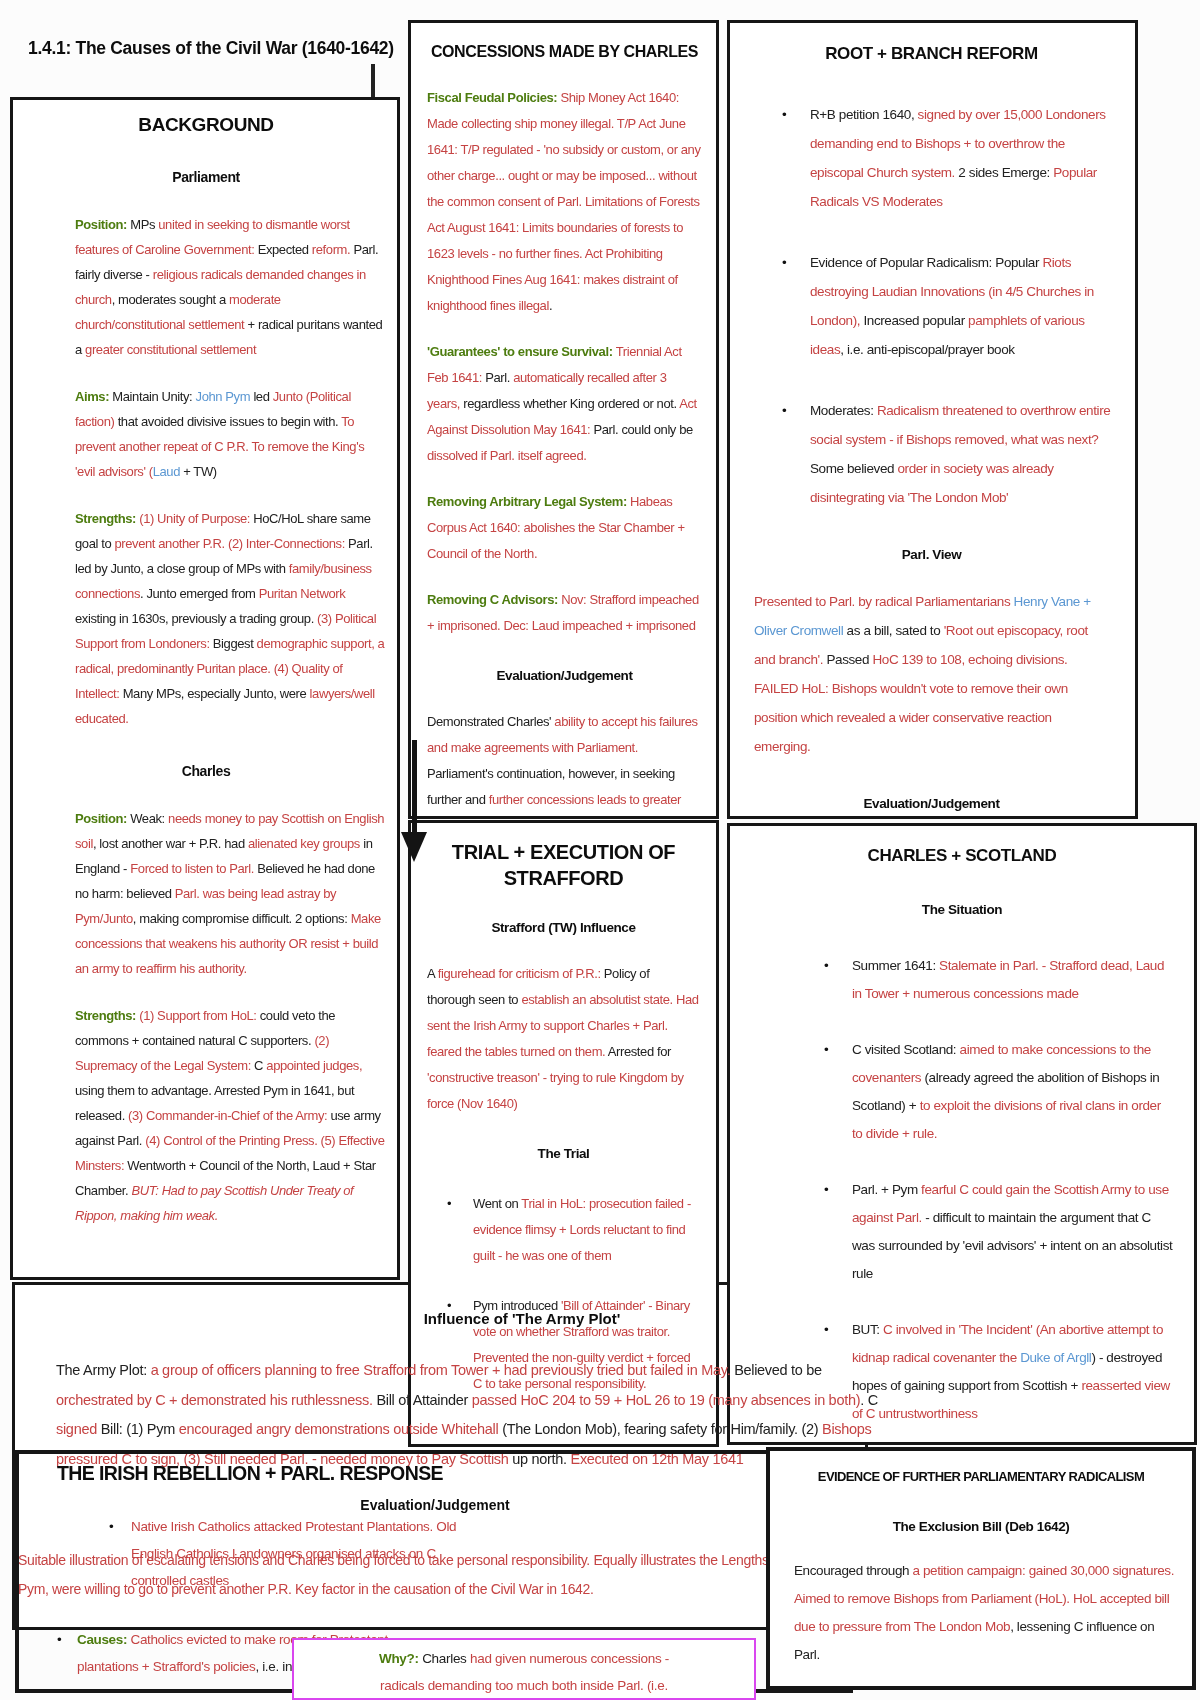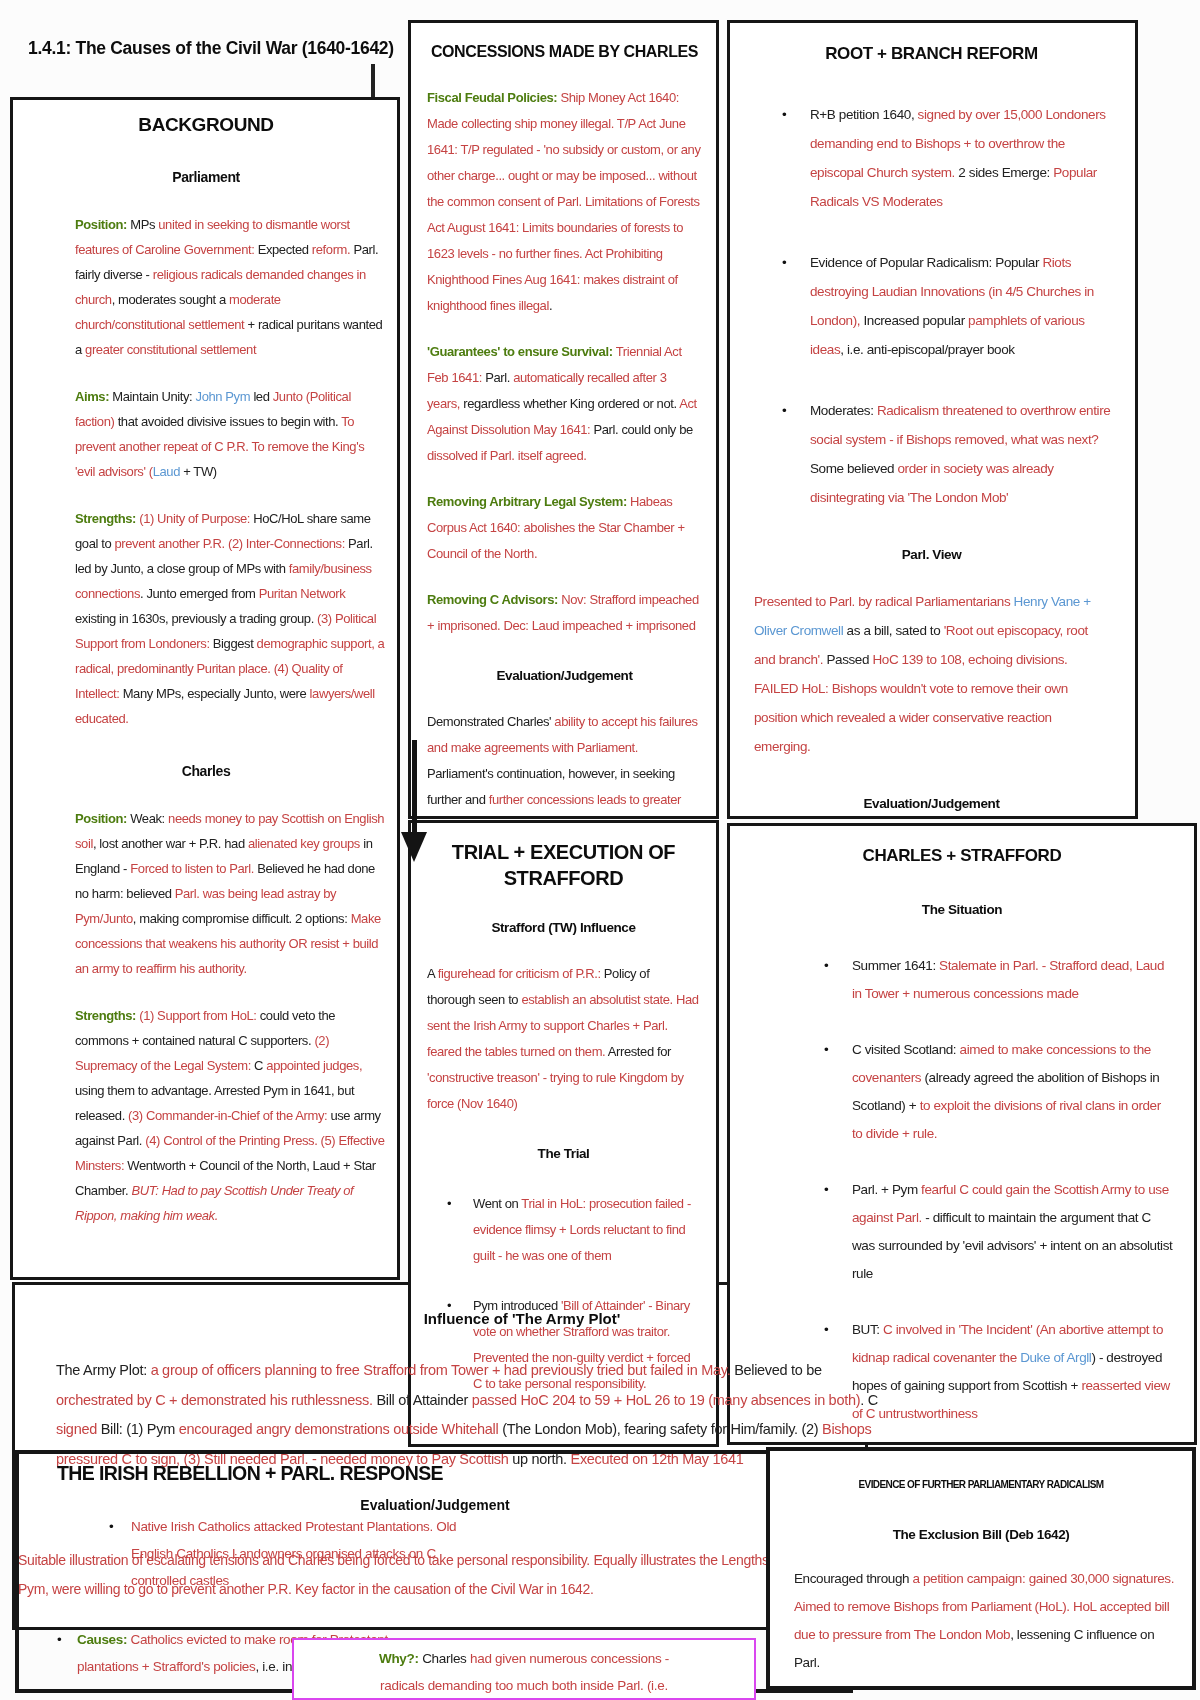--- a/index.html
+++ b/index.html
@@ -41,21 +41,21 @@
   #box-trial .bh2{margin:24px 0 0;}
   #box-trial .bp{margin:20px 0 0;}
   #box-trial .bli{margin:24px 0 0 20px;padding-left:26px;}
 
   #box-charles{left:727px;top:823px;width:470px;height:622px;font-size:13.5px;line-height:28px;letter-spacing:-0.4px;padding:8px 20px 6px 20px;}
   #box-charles .bh1{font-size:17px;margin:8px 0 0;}
   #box-charles .bh2{margin:26px 0 0;}
   #box-charles .bli{margin:28px 0 0 74px;padding-left:28px;}
 
   #box-evidence{left:766px;top:1447px;width:430px;height:243px;z-index:40;border-width:4px;font-size:13.5px;line-height:28px;letter-spacing:-0.4px;padding:4px 12px;}
-  #box-evidence .bh1{font-size:10px;margin:16px 0 0;white-space:nowrap;letter-spacing:-0.6px;}
+  #box-evidence .bh1{font-size:13px;margin:8px 0 0;white-space:nowrap;letter-spacing:-0.6px;}
   #box-evidence .bh2{margin:22px 0 0;}
   #box-evidence .bp{margin:16px 0 0 12px;}
 
   #box-irish{left:15px;top:1450px;width:838px;height:243px;z-index:30;background:transparent;border-width:4px;font-size:13.5px;line-height:27px;letter-spacing:-0.35px;padding:4px 0 0 0;}
   #box-irish .bh1{font-size:19.5px;text-align:left;margin:2px 0 0 38px;letter-spacing:-0.6px;}
   #box-irish .ind-a{margin:26px 0 0 90px;padding-left:22px;}
   #box-irish .ind-b{margin:32px 0 0 38px;padding-left:20px;}
 
   #army-box{position:absolute;left:12px;top:1282px;width:856px;height:348px;background:#fff;border:3px solid #161616;box-sizing:border-box;z-index:4;}
   #army-heading{position:absolute;left:12px;top:1310px;width:1020px;text-align:center;font-weight:bold;font-size:15px;color:#0d0d0d;z-index:20;}
@@ -126,21 +126,21 @@
         <span class="dot">•</span>
         <span class="litext"><span class="c-k">Went on </span><span class="c-r">Trial in HoL: prosecution failed - evidence flimsy + Lords reluctant to find guilt - he was one of them</span></span>
       </div>
       <div class="bli">
         <span class="dot">•</span>
         <span class="litext"><span class="c-k">Pym introduced </span><span class="c-r">'Bill of Attainder' - Binary vote on whether Strafford was traitor. Prevented the non-guilty verdict + forced C to take personal responsibility.</span></span>
       </div>
     </div>
 
   <div class="box" id="box-charles">
-      <div class="bh1">CHARLES + STRAFFORD</div>
+      <div class="bh1">CHARLES + SCOTLAND</div>
       <div class="bh2">The Situation</div>
       <div class="bli">
         <span class="dot">•</span>
         <span class="litext"><span class="c-k">Summer 1641: </span><span class="c-r">Stalemate in Parl. - Strafford dead, Laud in Tower + numerous concessions made</span></span>
       </div>
       <div class="bli">
         <span class="dot">•</span>
         <span class="litext"><span class="c-k">C visited Scotland: </span><span class="c-r">aimed to make concessions to the covenanters </span><span class="c-k">(already agreed the abolition of Bishops in Scotland) + </span><span class="c-r">to exploit the divisions of rival clans in order to divide + rule.</span></span>
       </div>
       <div class="bli">

